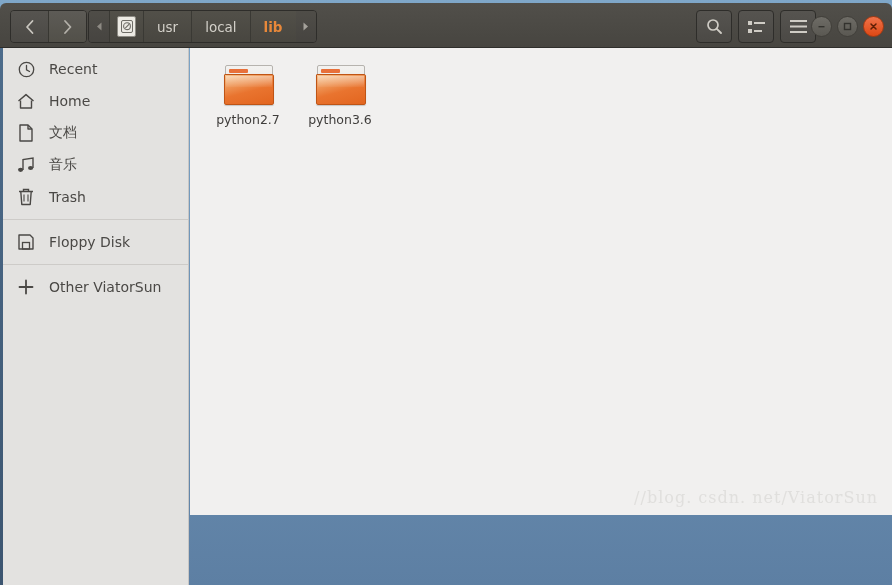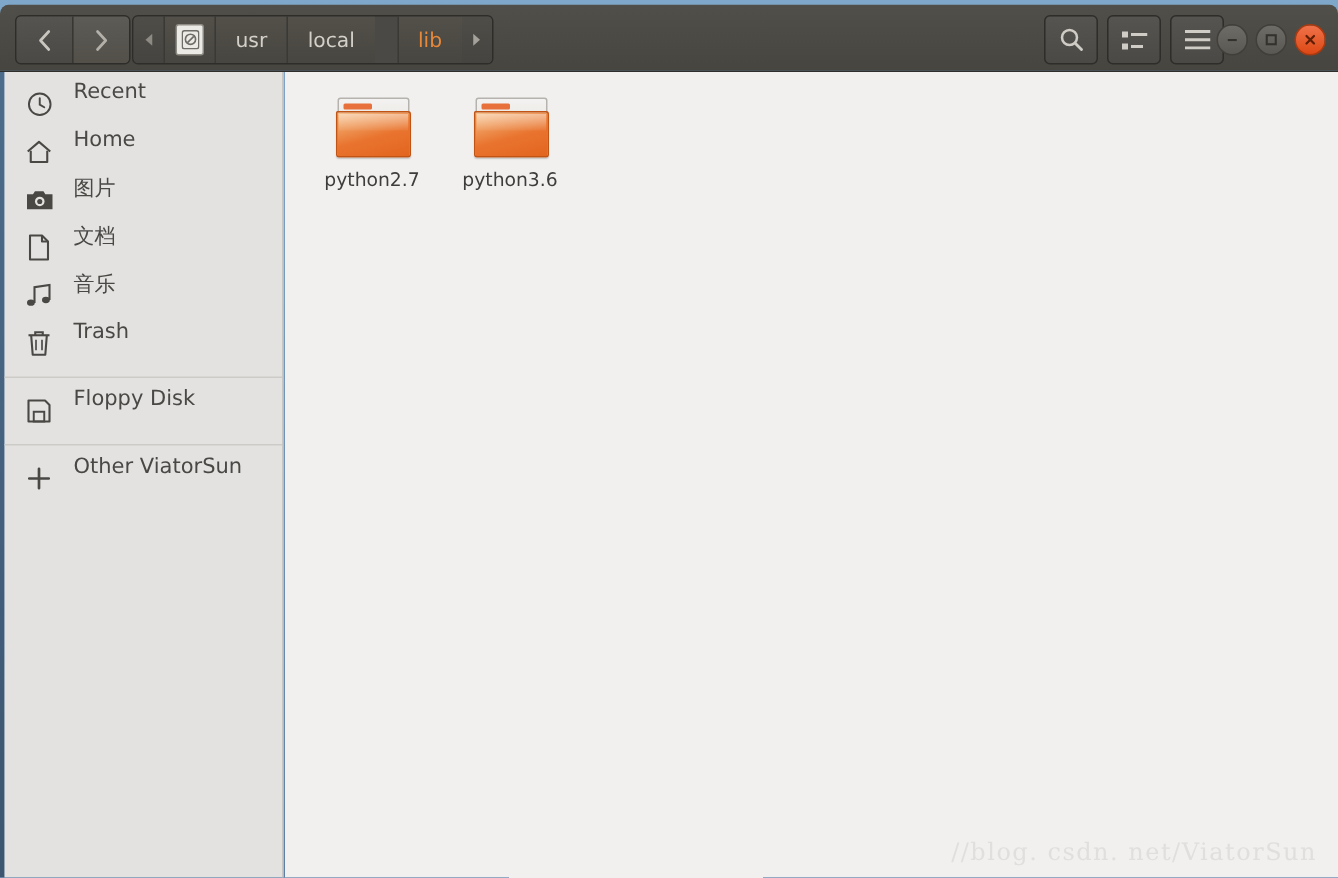--- a/index.html
+++ b/index.html
@@ -96,22 +96,21 @@
     color: #d3d0c9;
     font-size: 13.5px;
     background: linear-gradient(180deg, #525049 0%, #484640 100%);
     border-left: 1px solid #3a3934;
     cursor: pointer;
     white-space: nowrap;
   }
   .crumb.iconcrumb { padding: 0 7px; }
   .crumb.current {
     color: #e8883a;
-    font-weight: normal;
-    margin-left: 15px;
+    font-weight: bold;
   }
   .diskicon {
     width: 17px; height: 19px;
     border-radius: 2px;
     background: #eceae4;
     border: 1px solid #8d8b84;
     display: flex;
     align-items: center;
     justify-content: center;
   }
@@ -176,20 +175,21 @@
     width: 186px;
     height: 537px;
     background: #e3e2e0;
     border-right: 1px solid #c8c6c4;
     box-sizing: border-box;
     padding-top: 5px;
   }
   .sb-item {
     height: 32px;
     display: flex;
+    align-items: center;
     padding-left: 12px;
     cursor: pointer;
     color: #4a4845;
     font-size: 14px;
   }
   .sb-icon {
     width: 22px;
     display: flex;
     align-items: center;
     justify-content: center;
@@ -201,21 +201,21 @@
     height: 1px;
     background: #cdcbc8;
     margin: 6px 0;
   }
 
   
   .content {
     position: absolute;
     left: 190px; top: 0;
     width: 702px;
-    height: 537px;
+    height: 467px;
     background: #f1f0ef;
   }
   .iconview {
     position: absolute;
     left: 0; top: 8px;
     display: flex;
     padding-left: 12px;
   }
   .fileitem {
     width: 92px;
@@ -388,30 +388,20 @@
         <span class="sb-icon">
           <svg width="18" height="17" viewBox="0 0 18 17">
             <path d="M1.5 8 L9 1.6 L16.5 8" stroke="#4a4845" stroke-width="1.4" fill="none" stroke-linejoin="round"></path>
             <path d="M3.5 7.5 L3.5 15 L14.5 15 L14.5 7.5" stroke="#4a4845" stroke-width="1.4" fill="none" stroke-linejoin="round"></path>
           </svg>
         </span>
         <span class="sb-label">Home</span>
       </div>
 
 
-      <div class="sb-item">
-        <span class="sb-icon">
-          <svg width="19" height="15" viewBox="0 0 19 15">
-            <path d="M1 3.5 L5 3.5 L6.3 1.5 L12 1.5 L13.2 3.5 L18 3.5 L18 13.5 L1 13.5 Z" fill="#4a4845"></path>
-            <circle cx="9.5" cy="8.3" r="3.2" fill="#e3e2e0"></circle>
-            <circle cx="9.5" cy="8.3" r="1.7" fill="#4a4845"></circle>
-          </svg>
-        </span>
-        <span class="sb-label">图片</span>
-      </div>
 
       <div class="sb-item">
         <span class="sb-icon">
           <svg width="14" height="18" viewBox="0 0 14 18">
             <path d="M1 1 L9 1 L13 5 L13 17 L1 17 Z" fill="none" stroke="#4a4845" stroke-width="1.4" stroke-linejoin="round"></path>
             <path d="M9 1 L9 5 L13 5" fill="none" stroke="#4a4845" stroke-width="1.4" stroke-linejoin="round"></path>
           </svg>
         </span>
         <span class="sb-label">文档</span>
       </div>

